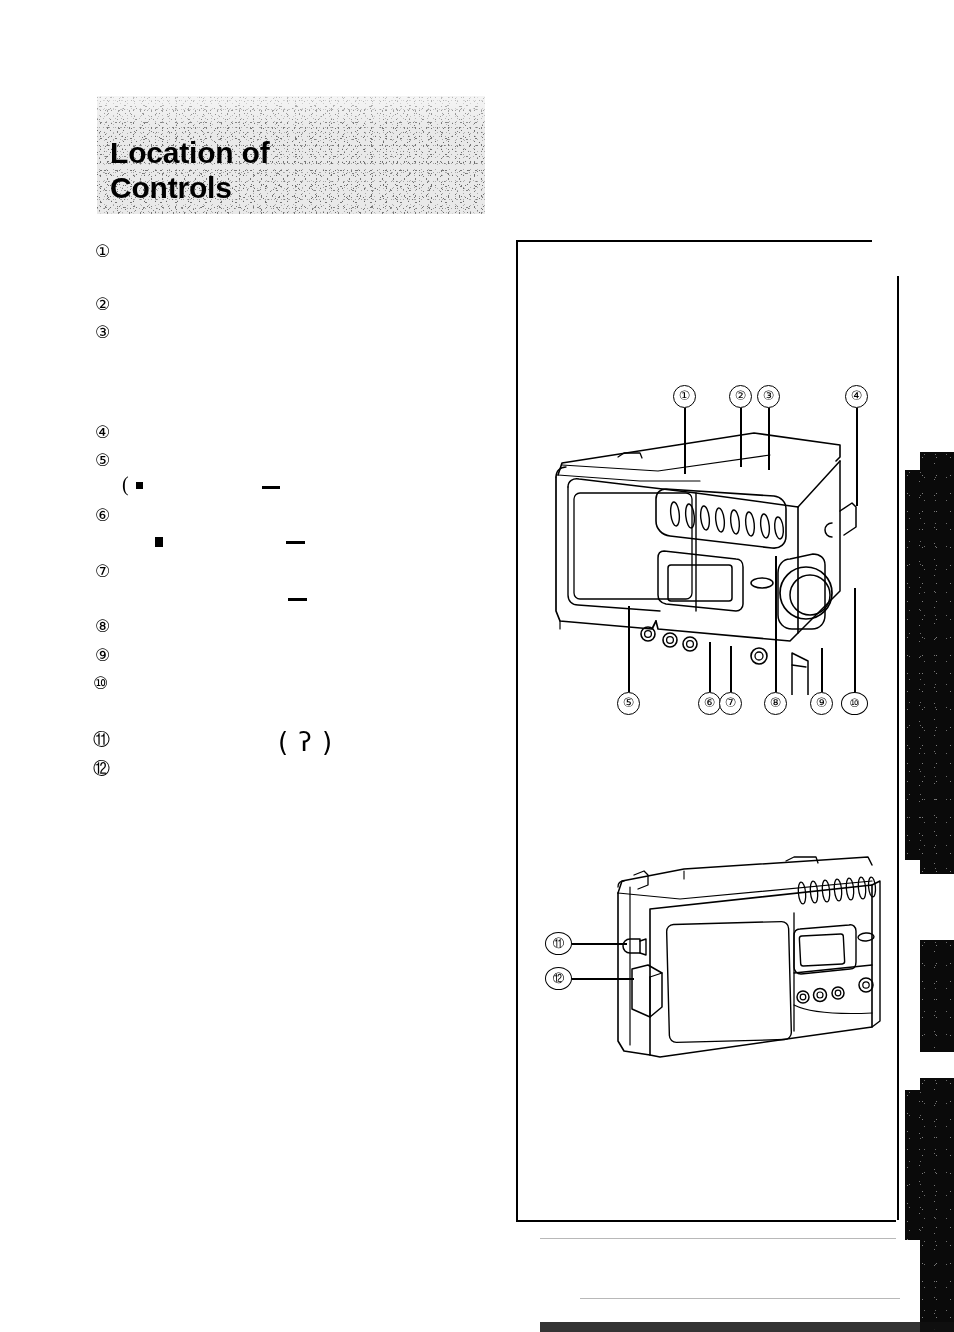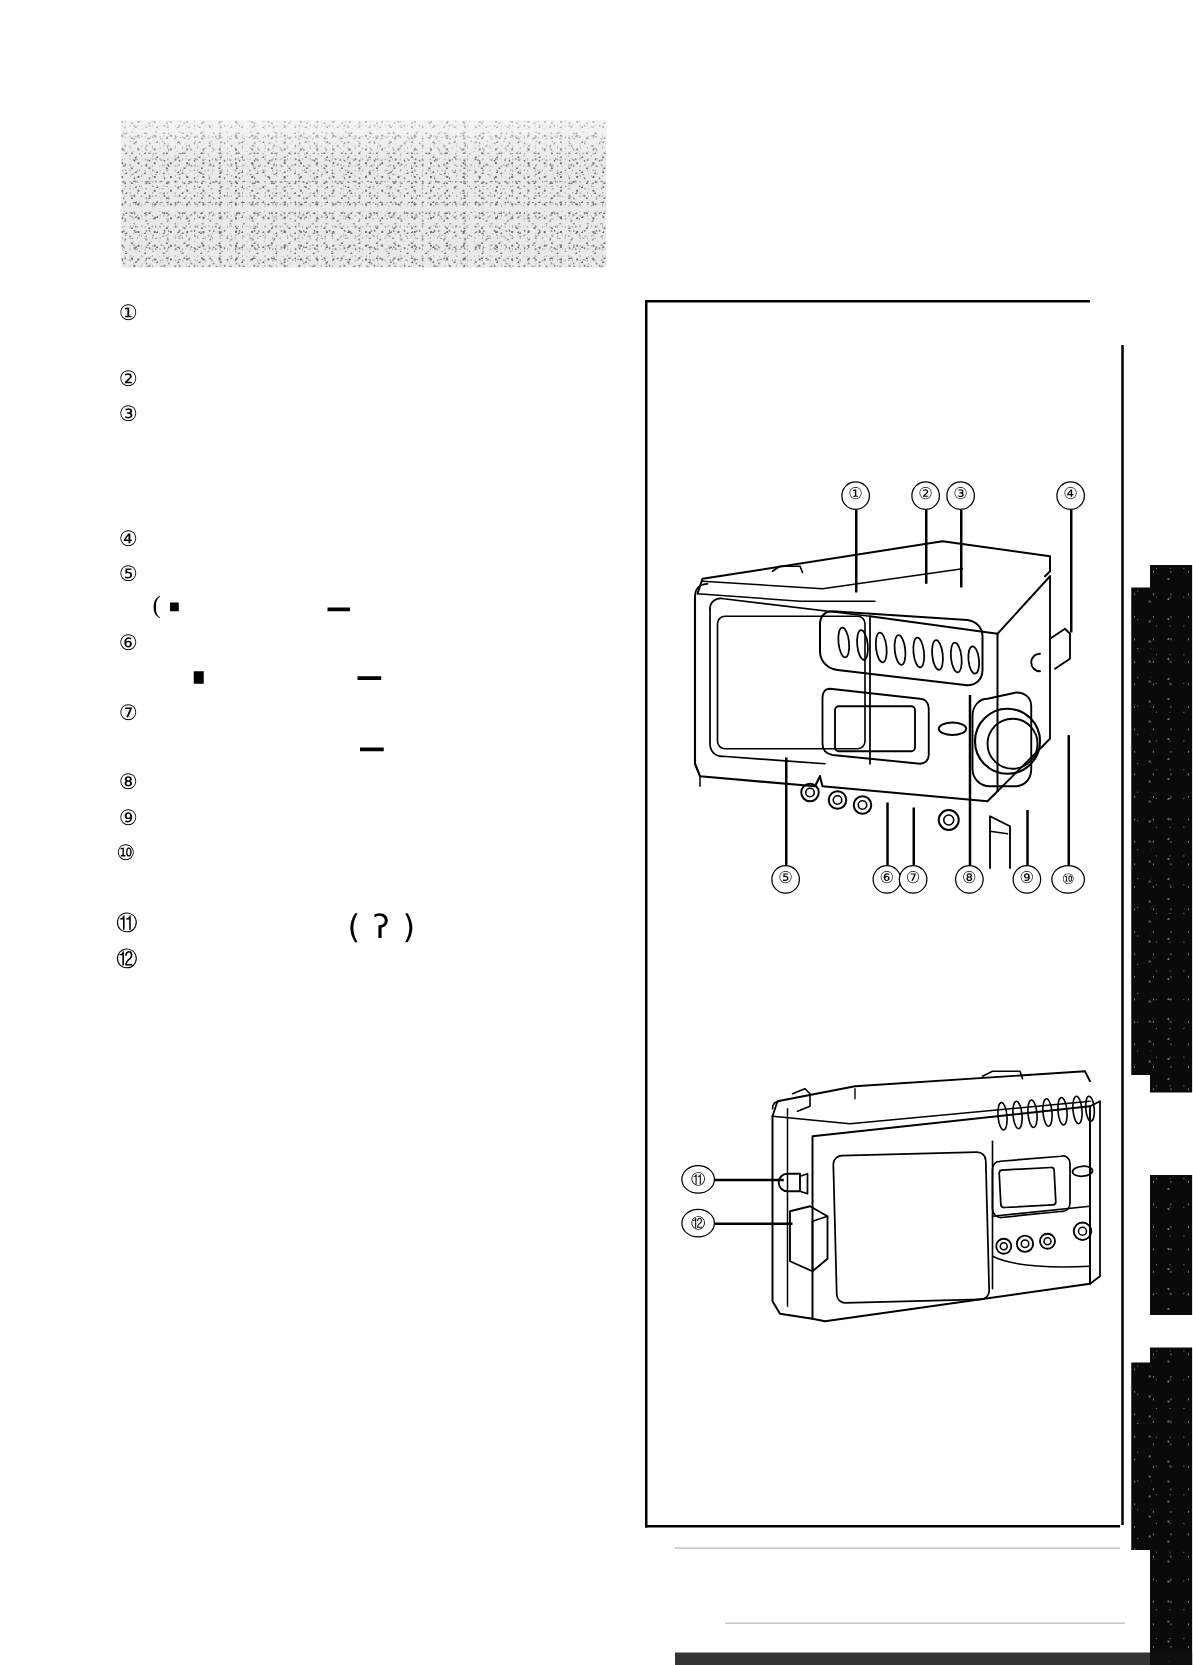--- a/index.html
+++ b/index.html
@@ -208,20 +208,22 @@
 </head>
 <body>
 
 <div id="page">
 
   <div id="header-band">
     <div class="noise"></div>
     <div class="noise2"></div>
     <div class="fade-top"></div>
   </div>
+  <div id="page-title">Location of
+Controls</div>
 
   <div class="list-num" style="left:95px; top:243px;">①</div>
   <div class="list-num" style="left:95px; top:296px;">②</div>
   <div class="list-num" style="left:95px; top:324px;">③</div>
   <div class="list-num" style="left:95px; top:424px;">④</div>
   <div class="list-num" style="left:95px; top:452px;">⑤</div>
   <div class="list-num" style="left:95px; top:507px;">⑥</div>
   <div class="list-num" style="left:95px; top:563px;">⑦</div>
   <div class="list-num" style="left:95px; top:618px;">⑧</div>
   <div class="list-num" style="left:95px; top:647px;">⑨</div>

